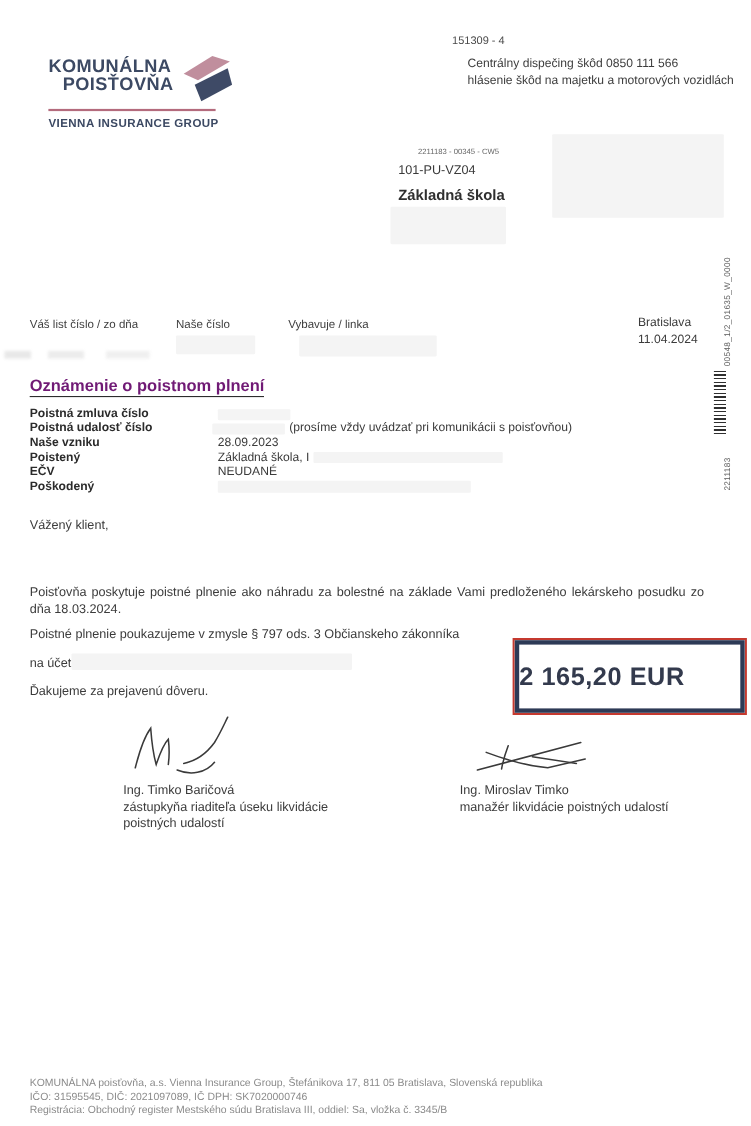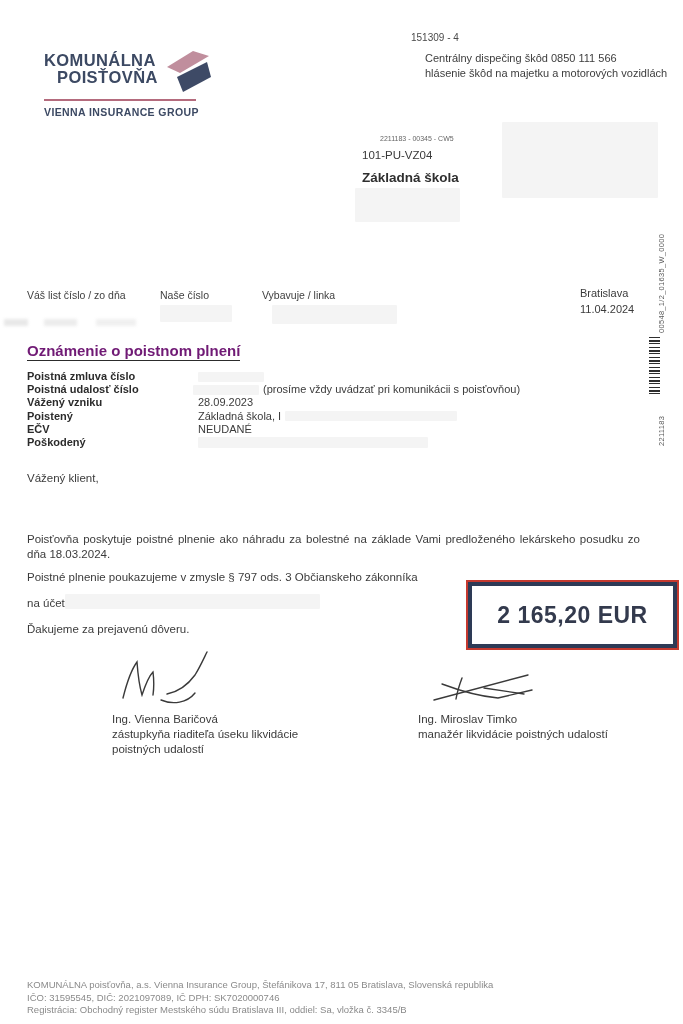--- a/index.html
+++ b/index.html
@@ -70,21 +70,21 @@
   .salutation{left:27px;top:471px;}
   .p1{left:27px;top:492px;width:613px;text-align:justify;text-align-last:left;}
   .p2{left:27px;top:532px;width:613px;text-align:justify;text-align-last:left;}
   .p3{left:27px;top:570px;width:613px;}
   .account-row{left:27px;top:596px;}
   .thanks{left:27px;top:622px;}
 
   
   .amount-box{left:466px;top:580px;width:213px;height:70px;border:2px solid #c5392f;box-sizing:border-box;}
   .amount-inner{width:100%;height:100%;box-sizing:border-box;border:4px solid #2d3a56;background:#fff;
-    display:flex;align-items:center;justify-content:center;}
+    display:flex;align-items:center;}
   .amount-text{font-size:23px;font-weight:bold;color:#333a4d;letter-spacing:.5px;}
 
   
   .sig-svg{stroke:#3a3a3a;fill:none;stroke-width:1.4;stroke-linecap:round;}
   .sig-left{left:115px;top:650px;}
   .sig-right{left:428px;top:666px;}
   .sig-block{font-size:11.5px;line-height:15px;color:#3b3b3b;}
   .sig-block-left{left:112px;top:712px;}
   .sig-block-right{left:418px;top:712px;}
 
@@ -146,21 +146,21 @@
         </span>
     </div>
     <div class="frow">
       <span class="flabel">Poistná udalosť číslo</span>
       <span class="fvalue">
         <span class="redact" style="width:66px;height:10px;margin-left:-5px;"></span>
         <span class="note">(prosíme vždy uvádzať pri komunikácii s poisťovňou)</span>
       </span>
     </div>
     <div class="frow">
-      <span class="flabel">Vážený vzniku</span>
+      <span class="flabel">Naše vzniku</span>
       <span class="fvalue">28.09.2023</span>
     </div>
     <div class="frow">
       <span class="flabel">Poistený</span>
       <span class="fvalue">
         <span>Základná škola, I</span>
         <span class="redact" style="width:172px;height:10px;"></span>
       </span>
     </div>
     <div class="frow">
@@ -194,21 +194,21 @@
     <path d="M46,50 C58,55 72,53 80,43"></path>
   </svg>
   <svg class="abs sig-right sig-svg" width="115" height="42" viewBox="0 0 115 42">
     <path d="M6,34 L100,9"></path>
     <path d="M14,18 C30,24 48,30 70,32 L104,24"></path>
     <path d="M34,12 C31,20 29,27 28,33"></path>
     <path d="M56,22 L96,28"></path>
   </svg>
 
   <div class="abs sig-block sig-block-left">
-    <div>Ing. Vienna Baričová</div>
+    <div>Ing. Timko Baričová</div>
     <div>zástupkyňa riaditeľa úseku likvidácie</div>
     <div>poistných udalostí</div>
   </div>
   <div class="abs sig-block sig-block-right">
     <div>Ing. Miroslav Timko</div>
     <div>manažér likvidácie poistných udalostí</div>
   </div>
 
   <div class="abs footer">
     <div>KOMUNÁLNA poisťovňa, a.s. Vienna Insurance Group, Štefánikova 17, 811 05 Bratislava, Slovenská republika</div>

